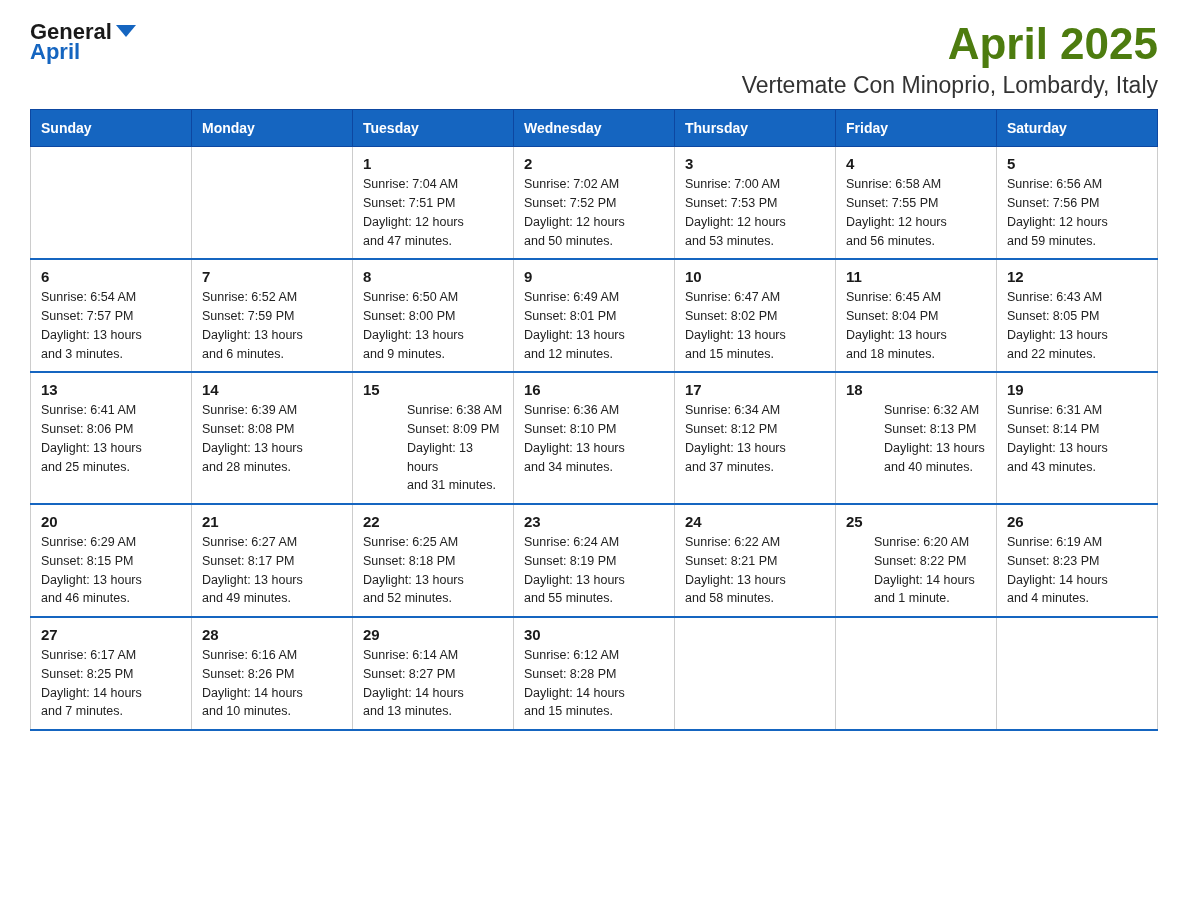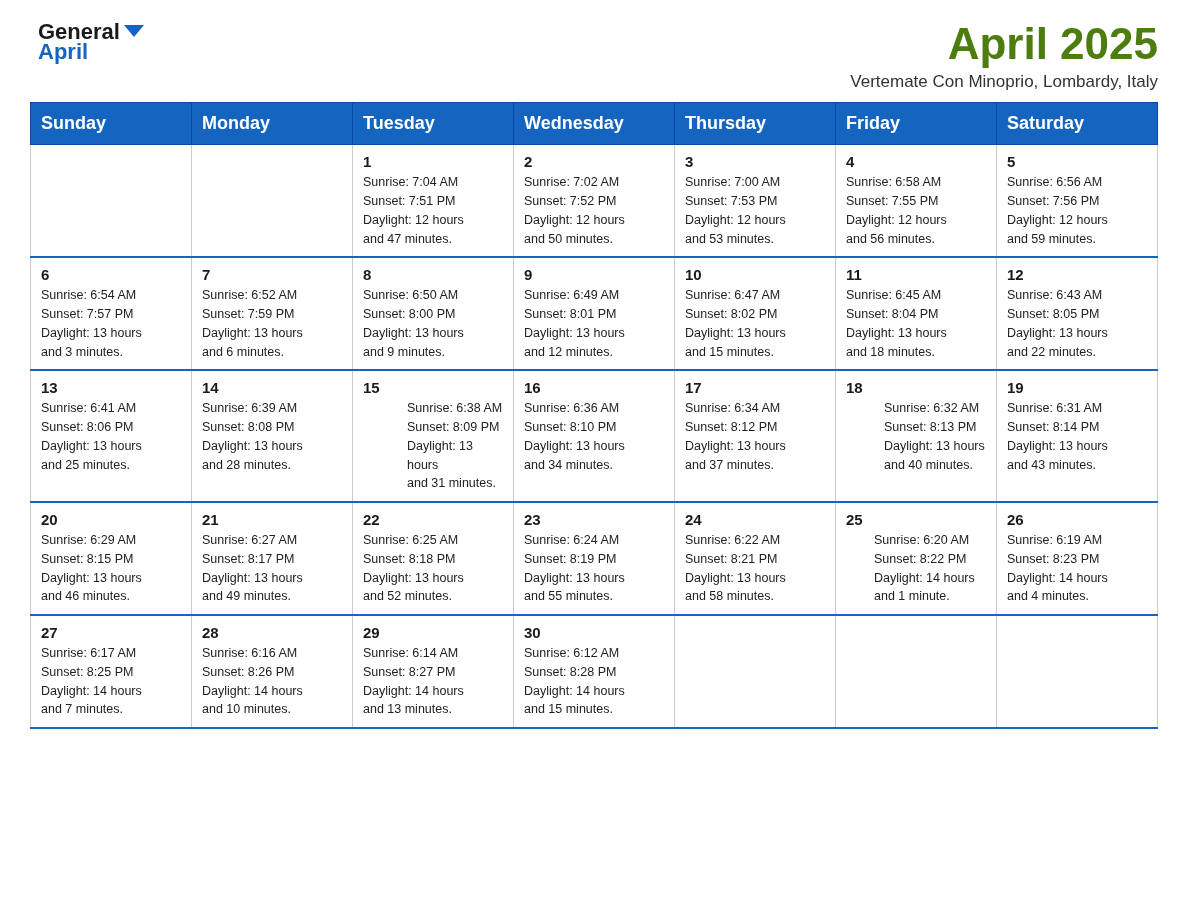--- a/index.html
+++ b/index.html
@@ -13,21 +13,20 @@
     .header {
       display: flex;
       justify-content: space-between;
       align-items: flex-start;
       margin-bottom: 10px;
     }
     .logo {
       display: flex;
       align-items: center;
       gap: 4px;
-      margin-left: 8px;
     }
     .logo-text-general {
       font-size: 22px;
       font-weight: bold;
       color: #1a1a1a;
     }
     .logo-text-blue {
       font-size: 22px;
       font-weight: bold;
       color: #1565c0;
@@ -35,34 +34,34 @@
     .title-section {
       text-align: right;
     }
     .month-title {
       font-size: 44px;
       font-weight: bold;
       color: #4d7c0f;
       line-height: 1.1;
     }
     .location-subtitle {
-      font-size: 17px;
+      font-size: 23px;
       color: #333;
       margin-top: 4px;
     }
     .calendar-table {
       width: 100%;
       border-collapse: collapse;
       margin-top: 10px;
     }
     .calendar-table thead th {
       background-color: #1565c0;
       color: #fff;
       padding: 10px 10px;
-      font-size: 18px;
+      font-size: 14px;
       font-weight: 600;
       text-align: left;
       border: 1px solid #0d47a1;
     }
     .calendar-table tbody td {
       vertical-align: top;
       padding: 8px 10px;
       border: 1px solid #ccc;
       width: calc(100% / 7);
       font-size: 12.5px;

